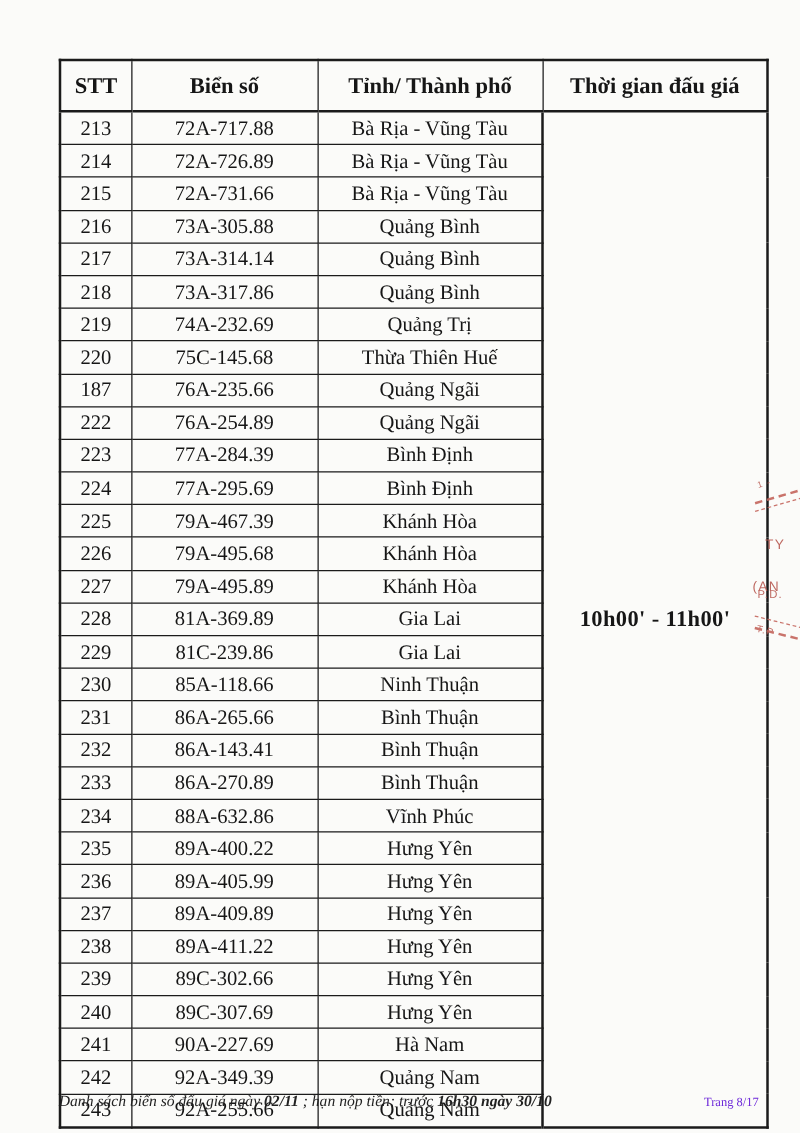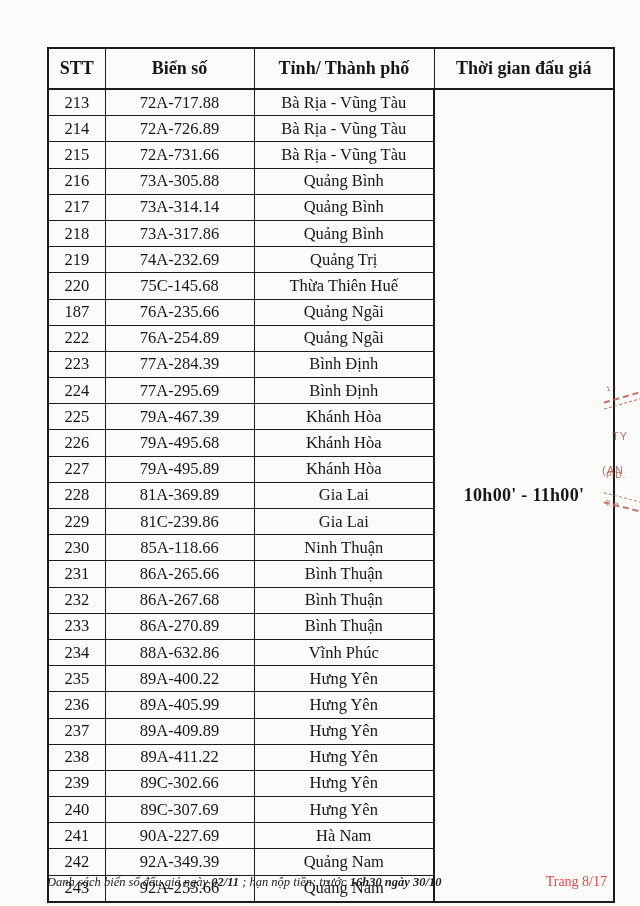--- a/index.html
+++ b/index.html
@@ -68,22 +68,22 @@
   }
   .footer-note {
     font-style: italic;
     font-size: 12.5px;
     color: #222;
   }
   .footer-note b {
     font-weight: bold;
   }
   .footer-page {
-    font-size: 14px;
-    color: #ef4444;
+    font-size: 10px;
+    color: #6d28d9;
   }
   
   .stamp {
     position: absolute;
     left: 600px;
     top: 382px;
     width: 40px;
     height: 140px;
     overflow: hidden;
     color: #bc5a52;
@@ -229,21 +229,21 @@
           <td>85A-118.66</td>
           <td>Ninh Thuận</td>
         </tr>
         <tr>
           <td>231</td>
           <td>86A-265.66</td>
           <td>Bình Thuận</td>
         </tr>
         <tr>
           <td>232</td>
-          <td>86A-267.68</td>
+          <td>86A-143.41</td>
           <td>Bình Thuận</td>
         </tr>
         <tr>
           <td>233</td>
           <td>86A-270.89</td>
           <td>Bình Thuận</td>
         </tr>
         <tr>
           <td>234</td>
           <td>88A-632.86</td>

